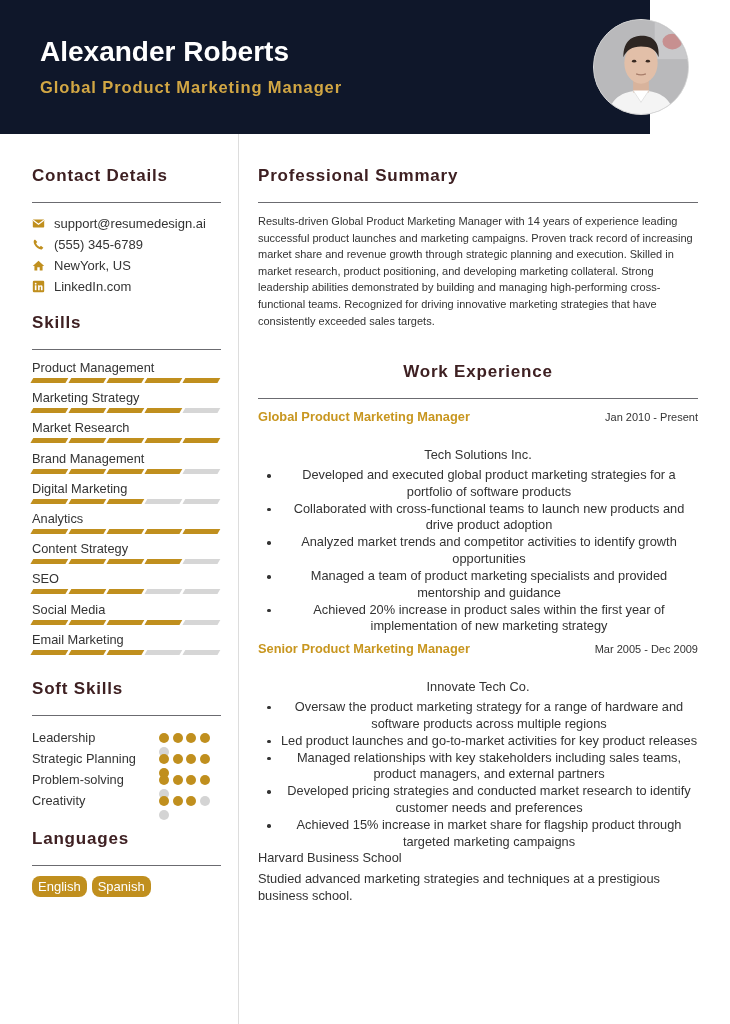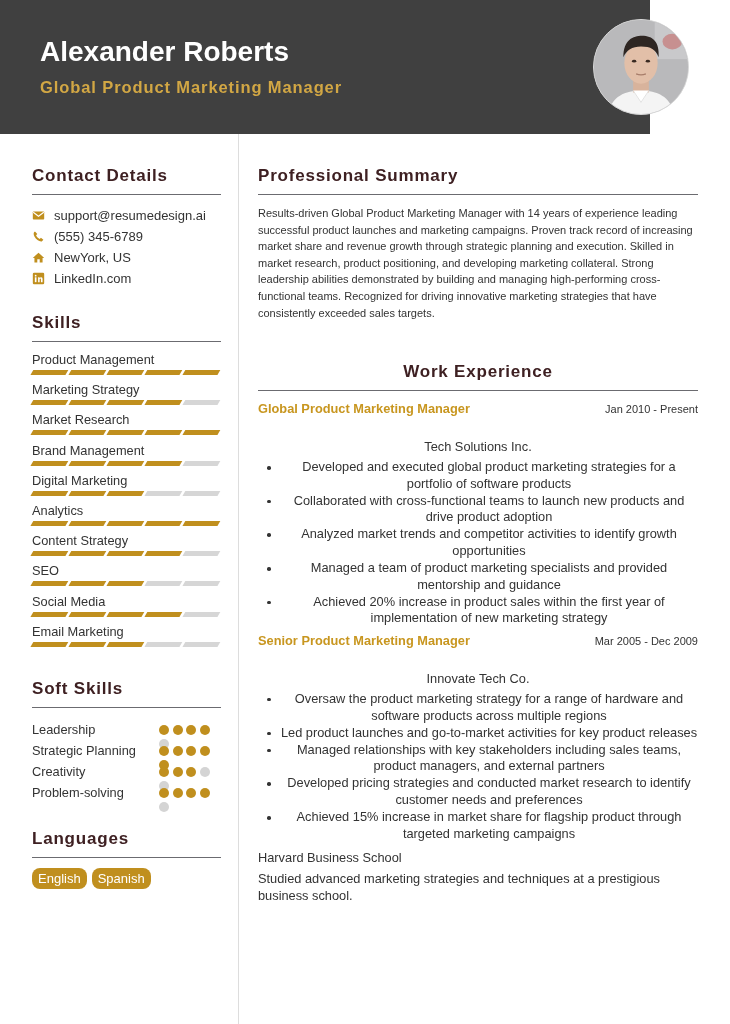--- a/index.html
+++ b/index.html
@@ -1,21 +1,21 @@
 <!DOCTYPE html>
 <html><head>
 <meta charset="utf-8">
 <style>
   * { box-sizing: border-box; margin: 0; padding: 0; }
   html, body { width: 730px; height: 1024px; overflow: hidden; background: #ffffff; }
   body { font-family: "Liberation Sans", "DejaVu Sans", sans-serif; color: #333333; position: relative; }
 
   .header {
     position: absolute; left: 0; top: 0; width: 650px; height: 134px;
-    background: #404040;
+    background: #0f172a;
   }
   .header .name {
     position: absolute; left: 40px; top: 36px;
     font-size: 28px; font-weight: bold; color: #ffffff; letter-spacing: 0px;
   }
   .header .title {
     position: absolute; left: 40px; top: 78px;
     font-size: 16.5px; font-weight: bold; color: #d2a744; letter-spacing: 0.9px;
   }
   .avatar {
@@ -28,21 +28,21 @@
   .sidebar {
     position: absolute; left: 0; top: 134px; width: 239px; height: 890px;
     border-right: 1px solid #dddddd; background: #ffffff;
   }
   .main {
     position: absolute; left: 240px; top: 134px; width: 490px; height: 890px;
   }
 
   .sec-title {
     font-size: 17px; font-weight: bold; color: #3e2022; letter-spacing: 0.8px;
-    padding-bottom: 8px; border-bottom: 1.5px solid #6b6b70; margin-bottom: 10px;
+    padding-bottom: 16px; border-bottom: 1.5px solid #6b6b70; margin-bottom: 10px;
   }
 
   
   .side-sec { position: absolute; left: 32px; width: 189px; }
   .contact-item { display: flex; align-items: center; height: 21px; font-size: 13px; color: #333; }
   .contact-item .ic { width: 13px; height: 13px; margin-right: 9px; display: inline-flex; align-items: center; justify-content: center; }
   .contact-item .ic svg { width: 13px; height: 13px; display: block; }
 
   .skill { height: 30.2px; }
   .skill .lbl { font-size: 12.8px; color: #333; line-height: 16px; height: 17px; }
@@ -263,36 +263,36 @@
           <div class="lbl">Strategic Planning</div>
           <div class="dots">
             <div class="dot"></div>
             <div class="dot"></div>
             <div class="dot"></div>
             <div class="dot"></div>
             <div class="dot"></div>
           </div>
         </div>
         <div class="soft-row">
+          <div class="lbl">Problem-solving</div>
+          <div class="dots">
+            <div class="dot"></div>
+            <div class="dot"></div>
+            <div class="dot"></div>
+            <div class="dot"></div>
+            <div class="dot off"></div>
+          </div>
+        </div>
+        <div class="soft-row">
           <div class="lbl">Creativity</div>
           <div class="dots">
             <div class="dot"></div>
             <div class="dot"></div>
             <div class="dot"></div>
             <div class="dot off"></div>
-            <div class="dot off"></div>
-          </div>
-        </div>
-        <div class="soft-row">
-          <div class="lbl">Problem-solving</div>
-          <div class="dots">
-            <div class="dot"></div>
-            <div class="dot"></div>
-            <div class="dot"></div>
-            <div class="dot"></div>
             <div class="dot off"></div>
           </div>
         </div>
       </div>
   </div>
 
   <div class="side-sec" style="top:695px;">
     <div class="sec-title">Languages</div>
     <div class="langs" id="lang-list">
         <span class="lang">English</span>

